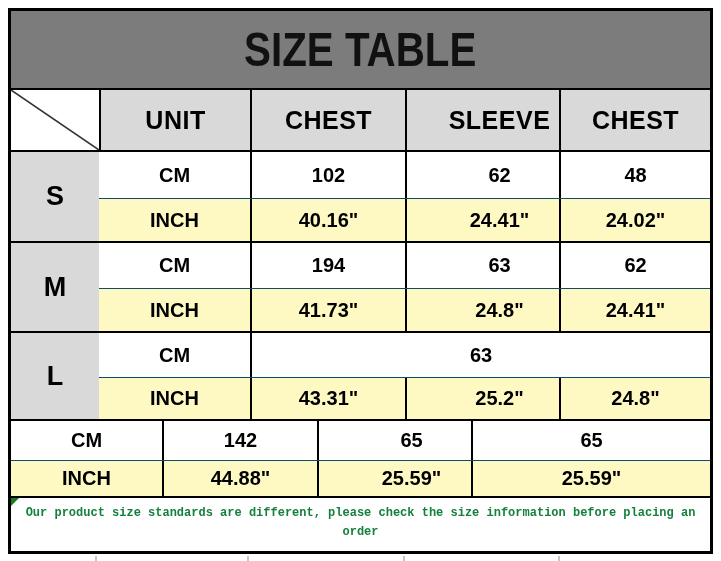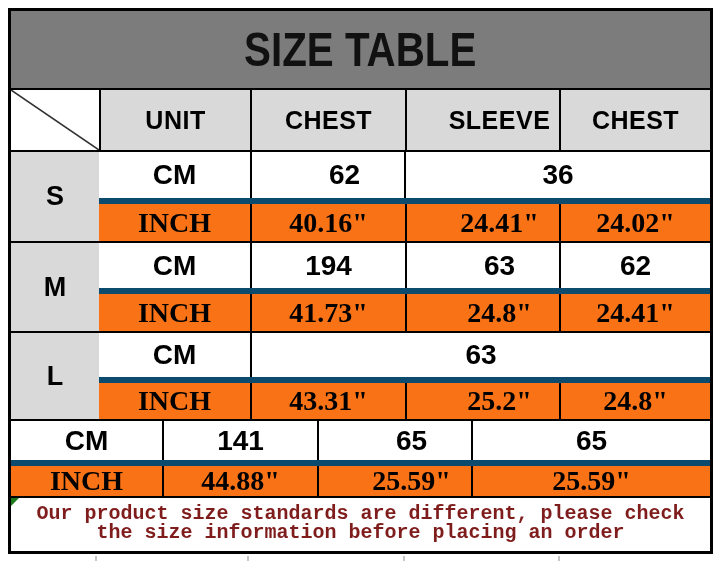--- a/index.html
+++ b/index.html
@@ -44,35 +44,35 @@
 
   
   .block { display: flex; border-bottom: 2px solid #000; }
   .size-cell {
     width: 88px; background: #d9d9d9; display: flex;
     align-items: center; justify-content: center;
     font-weight: bold; font-size: 27px;
   }
   .rows { flex: 1; display: flex; flex-direction: column; }
   .row { display: flex; }
-  .row .cell { font-weight: bold; font-size: 28px; }
+  .row .cell { font-weight: bold; font-size: 20px; }
   .row-cm   { background: #ffffff; }
-  .row-inch { background: #f97316; border-top: 6px solid #0c4a6e; font-family: Liberation Serif, serif; }
+  .row-inch { background: #fef9c3; border-top: 1px solid #0c4a6e; }
   .h46 { height: 46px; } .h45 { height: 45px; } .h44 { height: 44px; }
   .h43 { height: 43px; } .h42 { height: 42px; } .h39 { height: 39px; } .h36 { height: 36px; }
 
   
   .note-row {
     position: relative; height: 53px; background: #fff;
     display: flex; align-items: center; justify-content: center;
     text-align: center; padding: 2px 14px 6px 14px;
   }
   .note-text {
     font-family: "Liberation Mono", monospace; font-weight: bold;
-    font-size: 20px; line-height: 19px; color: #7f1d1d;
+    font-size: 12px; line-height: 19px; color: #15803d;
   }
   .comment-marker {
     position: absolute; top: 0; left: 0; width: 0; height: 0;
     border-top: 8px solid #1c7a1c; border-right: 8px solid transparent;
   }
 
   
   .ticks { position: absolute; left: 8px; top: 556px; width: 705px; height: 5px; }
   .tick { position: absolute; top: 0; width: 2px; height: 5px; background: #c6c6c6; }
   .tick-1 { left: 87px; } .tick-2 { left: 239px; } .tick-3 { left: 395px; } .tick-4 { left: 550px; }
@@ -97,22 +97,23 @@
       <div class="cell c2 hd">CHEST</div>
       <div class="cell c3 hd">SLEEVE</div>
       <div class="cell c4 hd">CHEST</div>
     </div>
 
     <div class="block">
       <div class="size-cell">S</div>
       <div class="rows">
         <div class="row row-cm h46">
           <div class="cell c1 first">CM</div>
+          <div class="cell c2">102</div>
           <div class="cell c3">62</div>
-          <div class="cell c4">36</div>
+          <div class="cell c4">48</div>
         </div>
         <div class="row row-inch h43">
           <div class="cell c1 first">INCH</div>
           <div class="cell c2">40.16"</div>
           <div class="cell c3">24.41"</div>
           <div class="cell c4">24.02"</div>
         </div>
       </div>
     </div>
 
@@ -147,21 +148,21 @@
           <div class="cell c3">25.2"</div>
           <div class="cell c4">24.8"</div>
         </div>
       </div>
     </div>
 
     <div class="block">
       <div class="rows">
         <div class="row row-cm h39">
           <div class="cell c1 first">CM</div>
-          <div class="cell c2">141</div>
+          <div class="cell c2">142</div>
           <div class="cell c3">65</div>
           <div class="cell c4">65</div>
         </div>
         <div class="row row-inch h36">
           <div class="cell c1 first">INCH</div>
           <div class="cell c2">44.88"</div>
           <div class="cell c3">25.59"</div>
           <div class="cell c4">25.59"</div>
         </div>
       </div>

